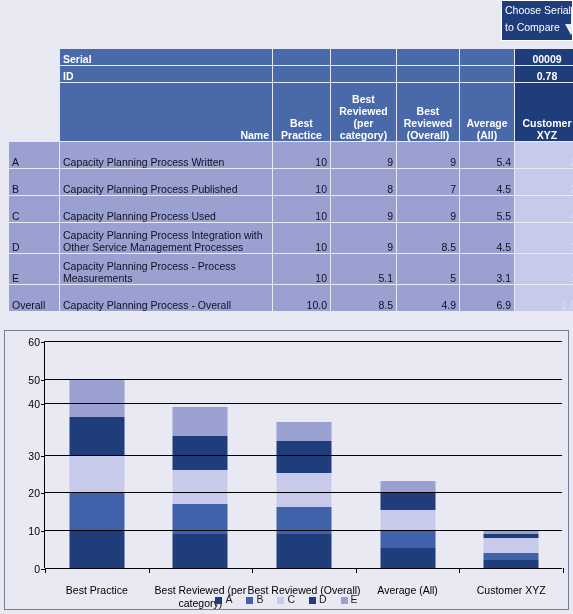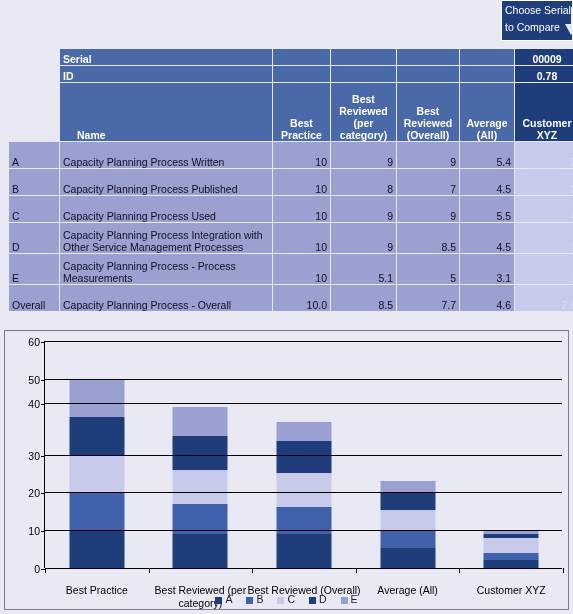--- a/index.html
+++ b/index.html
@@ -130,21 +130,21 @@
     text-align: center;
   }
 
   .colhdr td {
     height: 58px;
     vertical-align: bottom;
     padding-bottom: 2px;
     line-height: 12px;
     text-align: center;
   }
-  .colhdr td.hdr-name { text-align: left; padding-left: 17px; }
+  .colhdr td.hdr-name { text-align: right; padding-left: 17px; }
 
   .datarow td {
     background: #9aa0cf;
     color: #101024;
     height: 26px;
     vertical-align: bottom;
     padding-bottom: 3px;
     line-height: 12px;
   }
   .datarow td.num { text-align: right; }
@@ -344,22 +344,22 @@
       <td class="num">5.1</td>
       <td class="num">5</td>
       <td class="num">3.1</td>
       <td class="cust">1</td>
     </tr>
     <tr class="datarow">
       <td class="nm">Overall</td>
       <td class="nm">Capacity Planning Process - Overall</td>
       <td class="num">10.0</td>
       <td class="num">8.5</td>
-      <td class="num">7.7</td>
-      <td class="num">4.6</td>
+      <td class="num">4.9</td>
+      <td class="num">6.9</td>
       <td class="cust">2.0</td>
     </tr>
   </tbody>
 </table>
 
 <div class="chart-area">
   <div class="plot" id="plot">
     <div class="bars" id="bars">
         <div class="barcol" style="left: 51.8px;">
           <div class="seg" style="background: rgb(154, 160, 207); height: 37.8333px;"></div>

